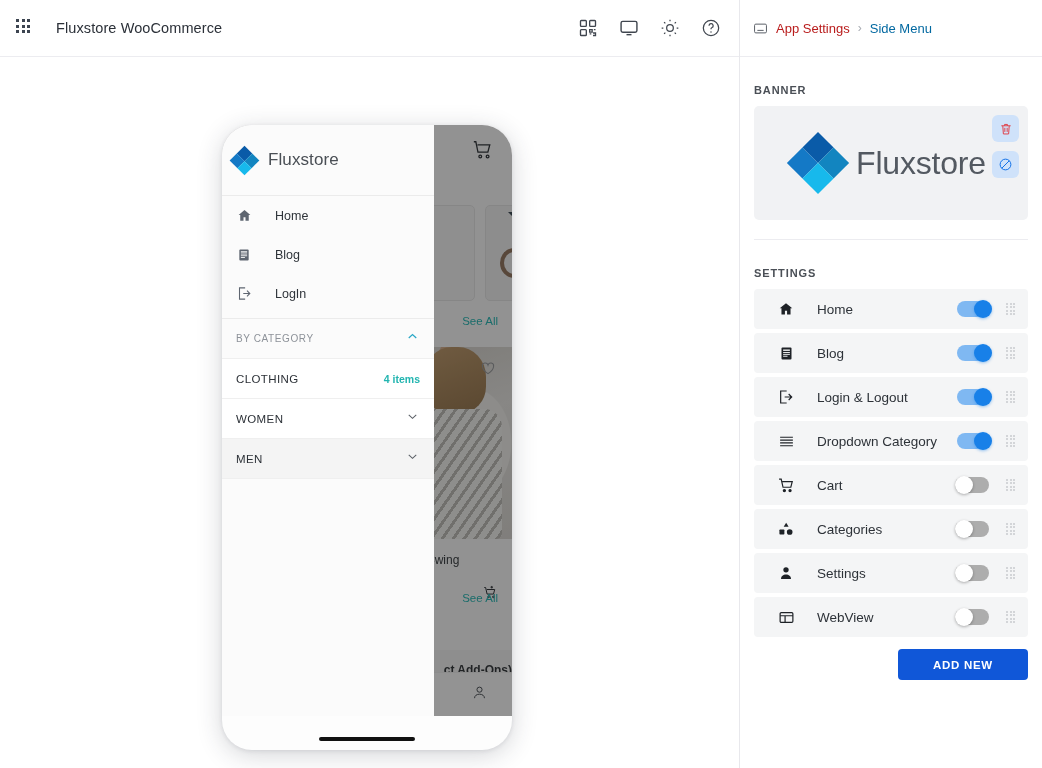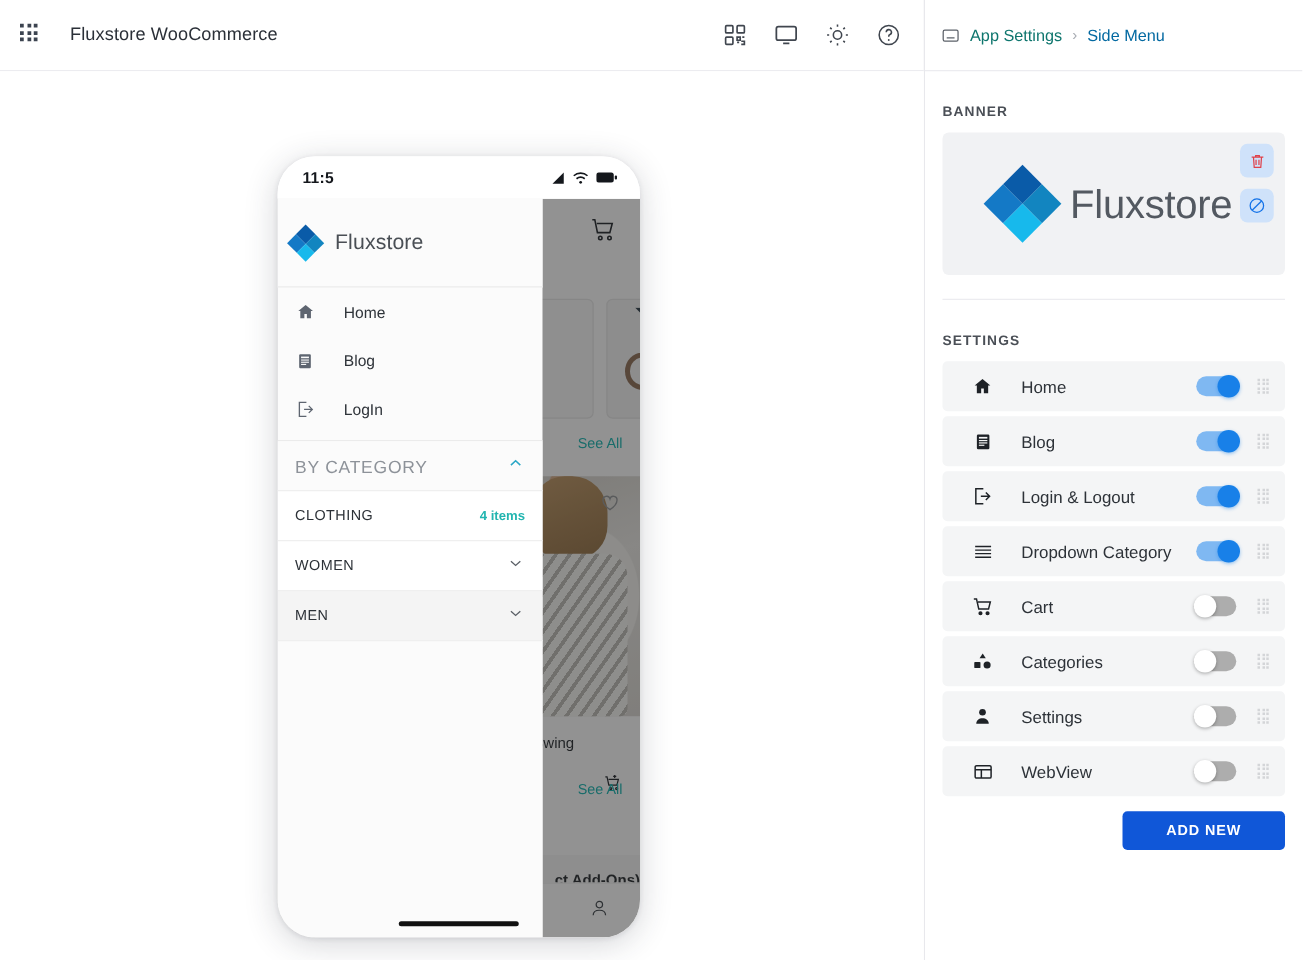--- a/index.html
+++ b/index.html
@@ -221,21 +221,21 @@
   .d-item .ic { width: 18px; height: 18px; color: #5e6570; display: flex; align-items: center; justify-content: center; }
   .d-item .lbl { margin-left: 22px; font-size: 12.5px; color: #2f343a; }
   .d-sep { height: 1px; background: #ebebeb; margin-top: 5px; }
   .d-cat-head {
     height: 39px;
     display: flex; align-items: center;
     padding: 0 14px 0 14px;
     background: #fbfbfb;
     cursor: pointer;
   }
-  .d-cat-head .lbl { font-size: 14px; color: #8d9299; letter-spacing: .6px; }
+  .d-cat-head .lbl { font-size: 10px; color: #8d9299; letter-spacing: .6px; }
   .d-cat-head .chev { margin-left: auto; color: #2aa7c6; }
   .d-cat {
     height: 40px;
     display: flex; align-items: center;
     padding: 0 14px 0 14px;
     background: #ffffff;
     border-top: 1px solid #efefef;
     cursor: pointer;
   }
   .d-cat.alt { background: #f4f4f4; }
@@ -258,21 +258,21 @@
   }
   .bread {
     height: 57px;
     display: flex; align-items: center;
     padding-left: 13px;
     border-bottom: 1px solid #ececf0;
     gap: 8px;
     flex: 0 0 auto;
   }
   .bread .bic { color: #5b6068; display:flex; }
-  .bread .b1 { font-size: 13px; color: #0f766e; cursor: pointer; }
+  .bread .b1 { font-size: 13px; color: #b91c1c; cursor: pointer; }
   .bread .sep { color: #a8acb3; font-size: 12px; }
   .bread .b2 { font-size: 13px; color: #0369a1; font-weight: 500; }
 
   .rp-scroll { padding: 0 14px; }
   .section-title {
     font-size: 11px; letter-spacing: .9px;
     color: #4a4f56; font-weight: bold;
     margin: 27px 0 10px 0;
   }
   .banner-box {
@@ -404,43 +404,20 @@
             <circle cx="12" cy="16.8" r=".9" fill="currentColor" stroke="none"></circle>
           </svg>
         </span>
       </div>
     </div>
 
     <div class="stage">
 
       <div class="phone">
 
-        <div class="phone-status">
-          <span class="phone-time">11:5</span>
-          <span class="status-right">
-            <span class="st-ic">
-              <svg width="12" height="11" viewBox="0 0 12 11">
-                  <path d="M11 1v9H2z" fill="currentColor"></path>
-                </svg>
-            </span>
-            <span class="st-ic">
-              <svg width="13" height="11" viewBox="0 0 13 11" fill="none" stroke="currentColor" stroke-width="1.3">
-                <path d="M1 3.6a8.3 8.3 0 0 1 11 0"></path>
-                  <path d="M3.2 6a5.2 5.2 0 0 1 6.6 0"></path>
-                <circle cx="6.5" cy="8.8" r="1.1" fill="currentColor" stroke="none"></circle>
-              </svg>
-            </span>
-            <span class="st-ic">
-              <svg width="17" height="10" viewBox="0 0 17 10">
-                <rect x="0" y="1" width="14" height="8" rx="2" fill="currentColor"></rect>
-                <rect x="14.8" y="3.4" width="1.8" height="3.2" rx=".8" fill="currentColor"></rect>
-              </svg>
-            </span>
-          </span>
-        </div>
 
         <div class="phone-body">
 
           <div class="bg-screen">
             <span class="bg-cart">
               <svg width="22" height="22" viewBox="0 0 24 24" fill="none" stroke="currentColor" stroke-width="1.4">
                 <path d="M2 3h2.2l2.3 11.3h10.8l2.1-8H6"></path>
                 <circle cx="9" cy="19" r="1.5"></circle>
                   <circle cx="17" cy="19" r="1.5"></circle>
               </svg>

